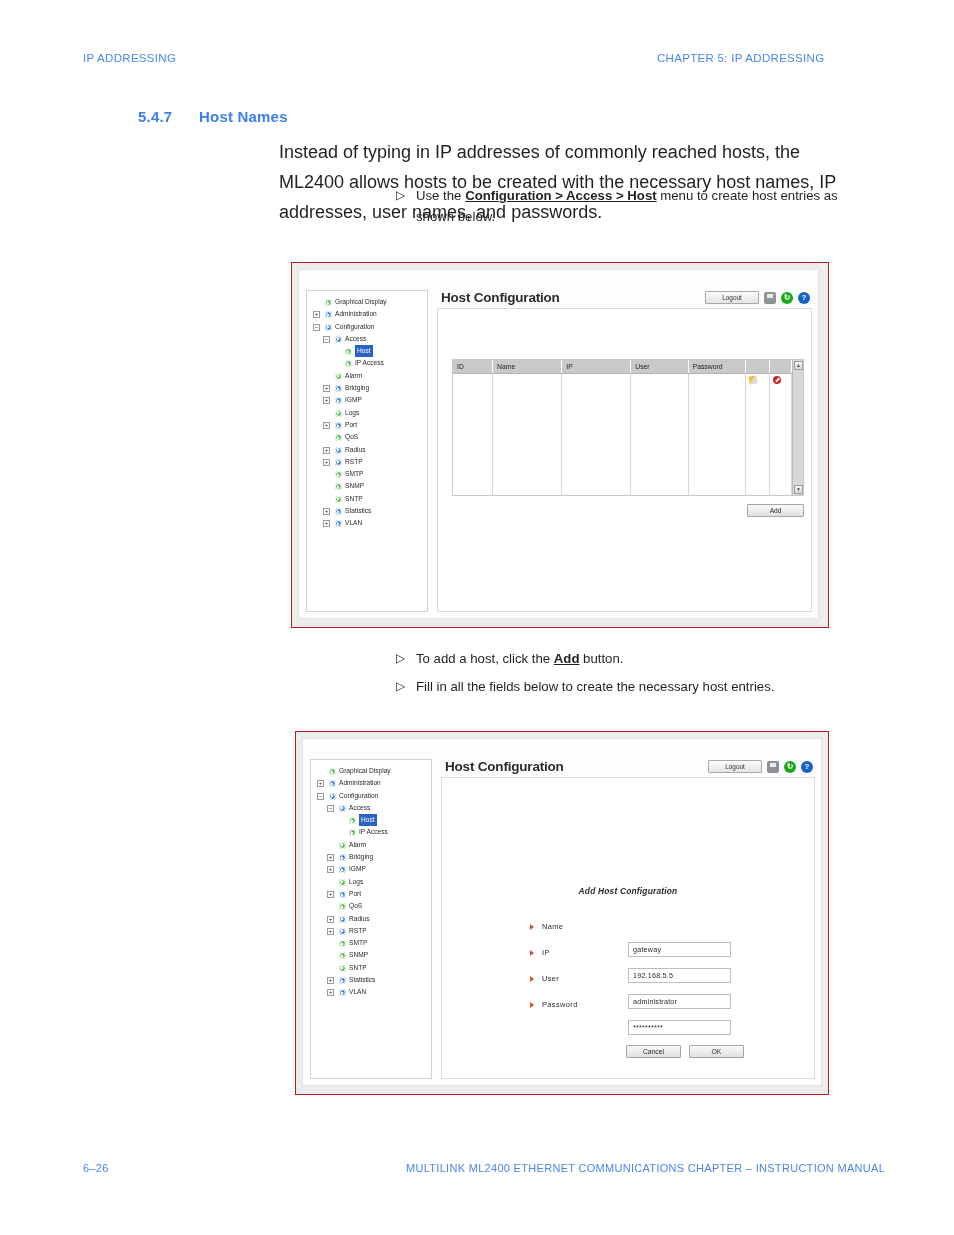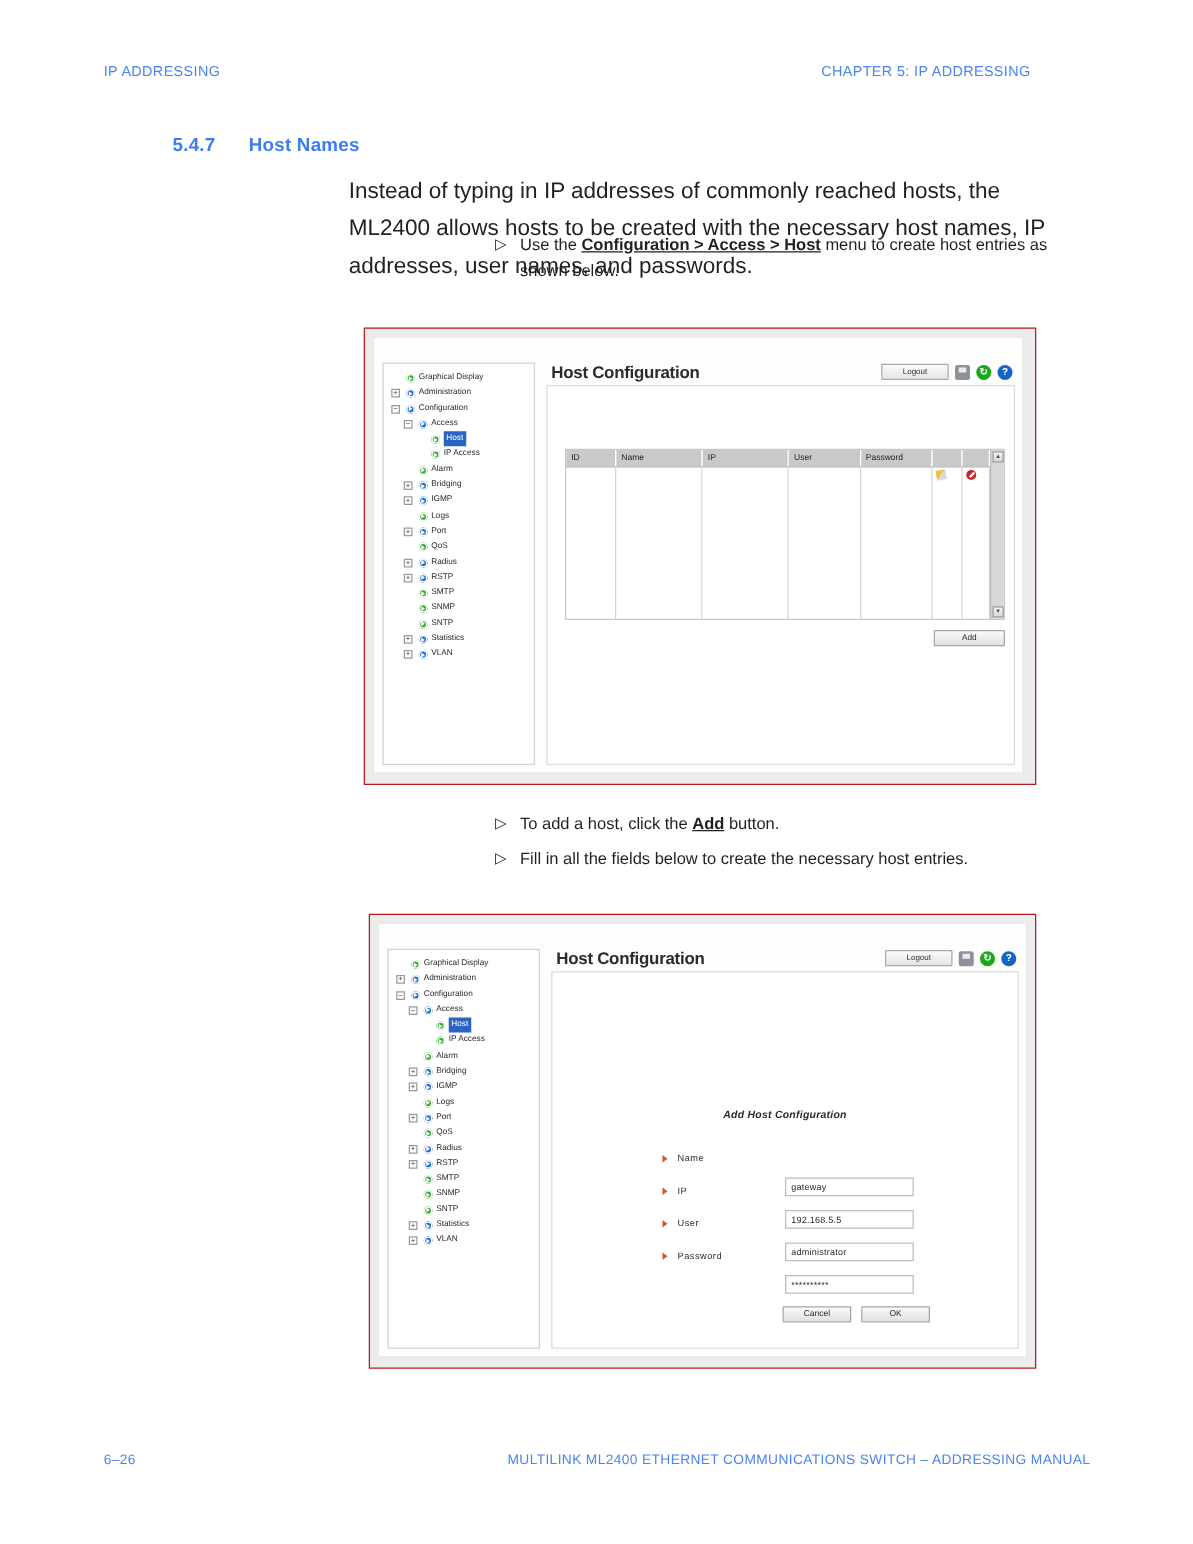--- a/index.html
+++ b/index.html
@@ -676,13 +676,13 @@
         <div class="fbtns">
           <div class="fbtn">Cancel</div>
           <div class="fbtn">OK</div>
         </div>
       </div>
     </div>
   </div>
 </div>
 
 <div class="run-foot left">6–26</div>
-<div class="run-foot right">MULTILINK ML2400 ETHERNET COMMUNICATIONS SWITCH – ADDRESSING MANUAL</div>
+<div class="run-foot right">MULTILINK ML2400 ETHERNET COMMUNICATIONS CHAPTER – INSTRUCTION MANUAL</div>
 
 </body></html>

